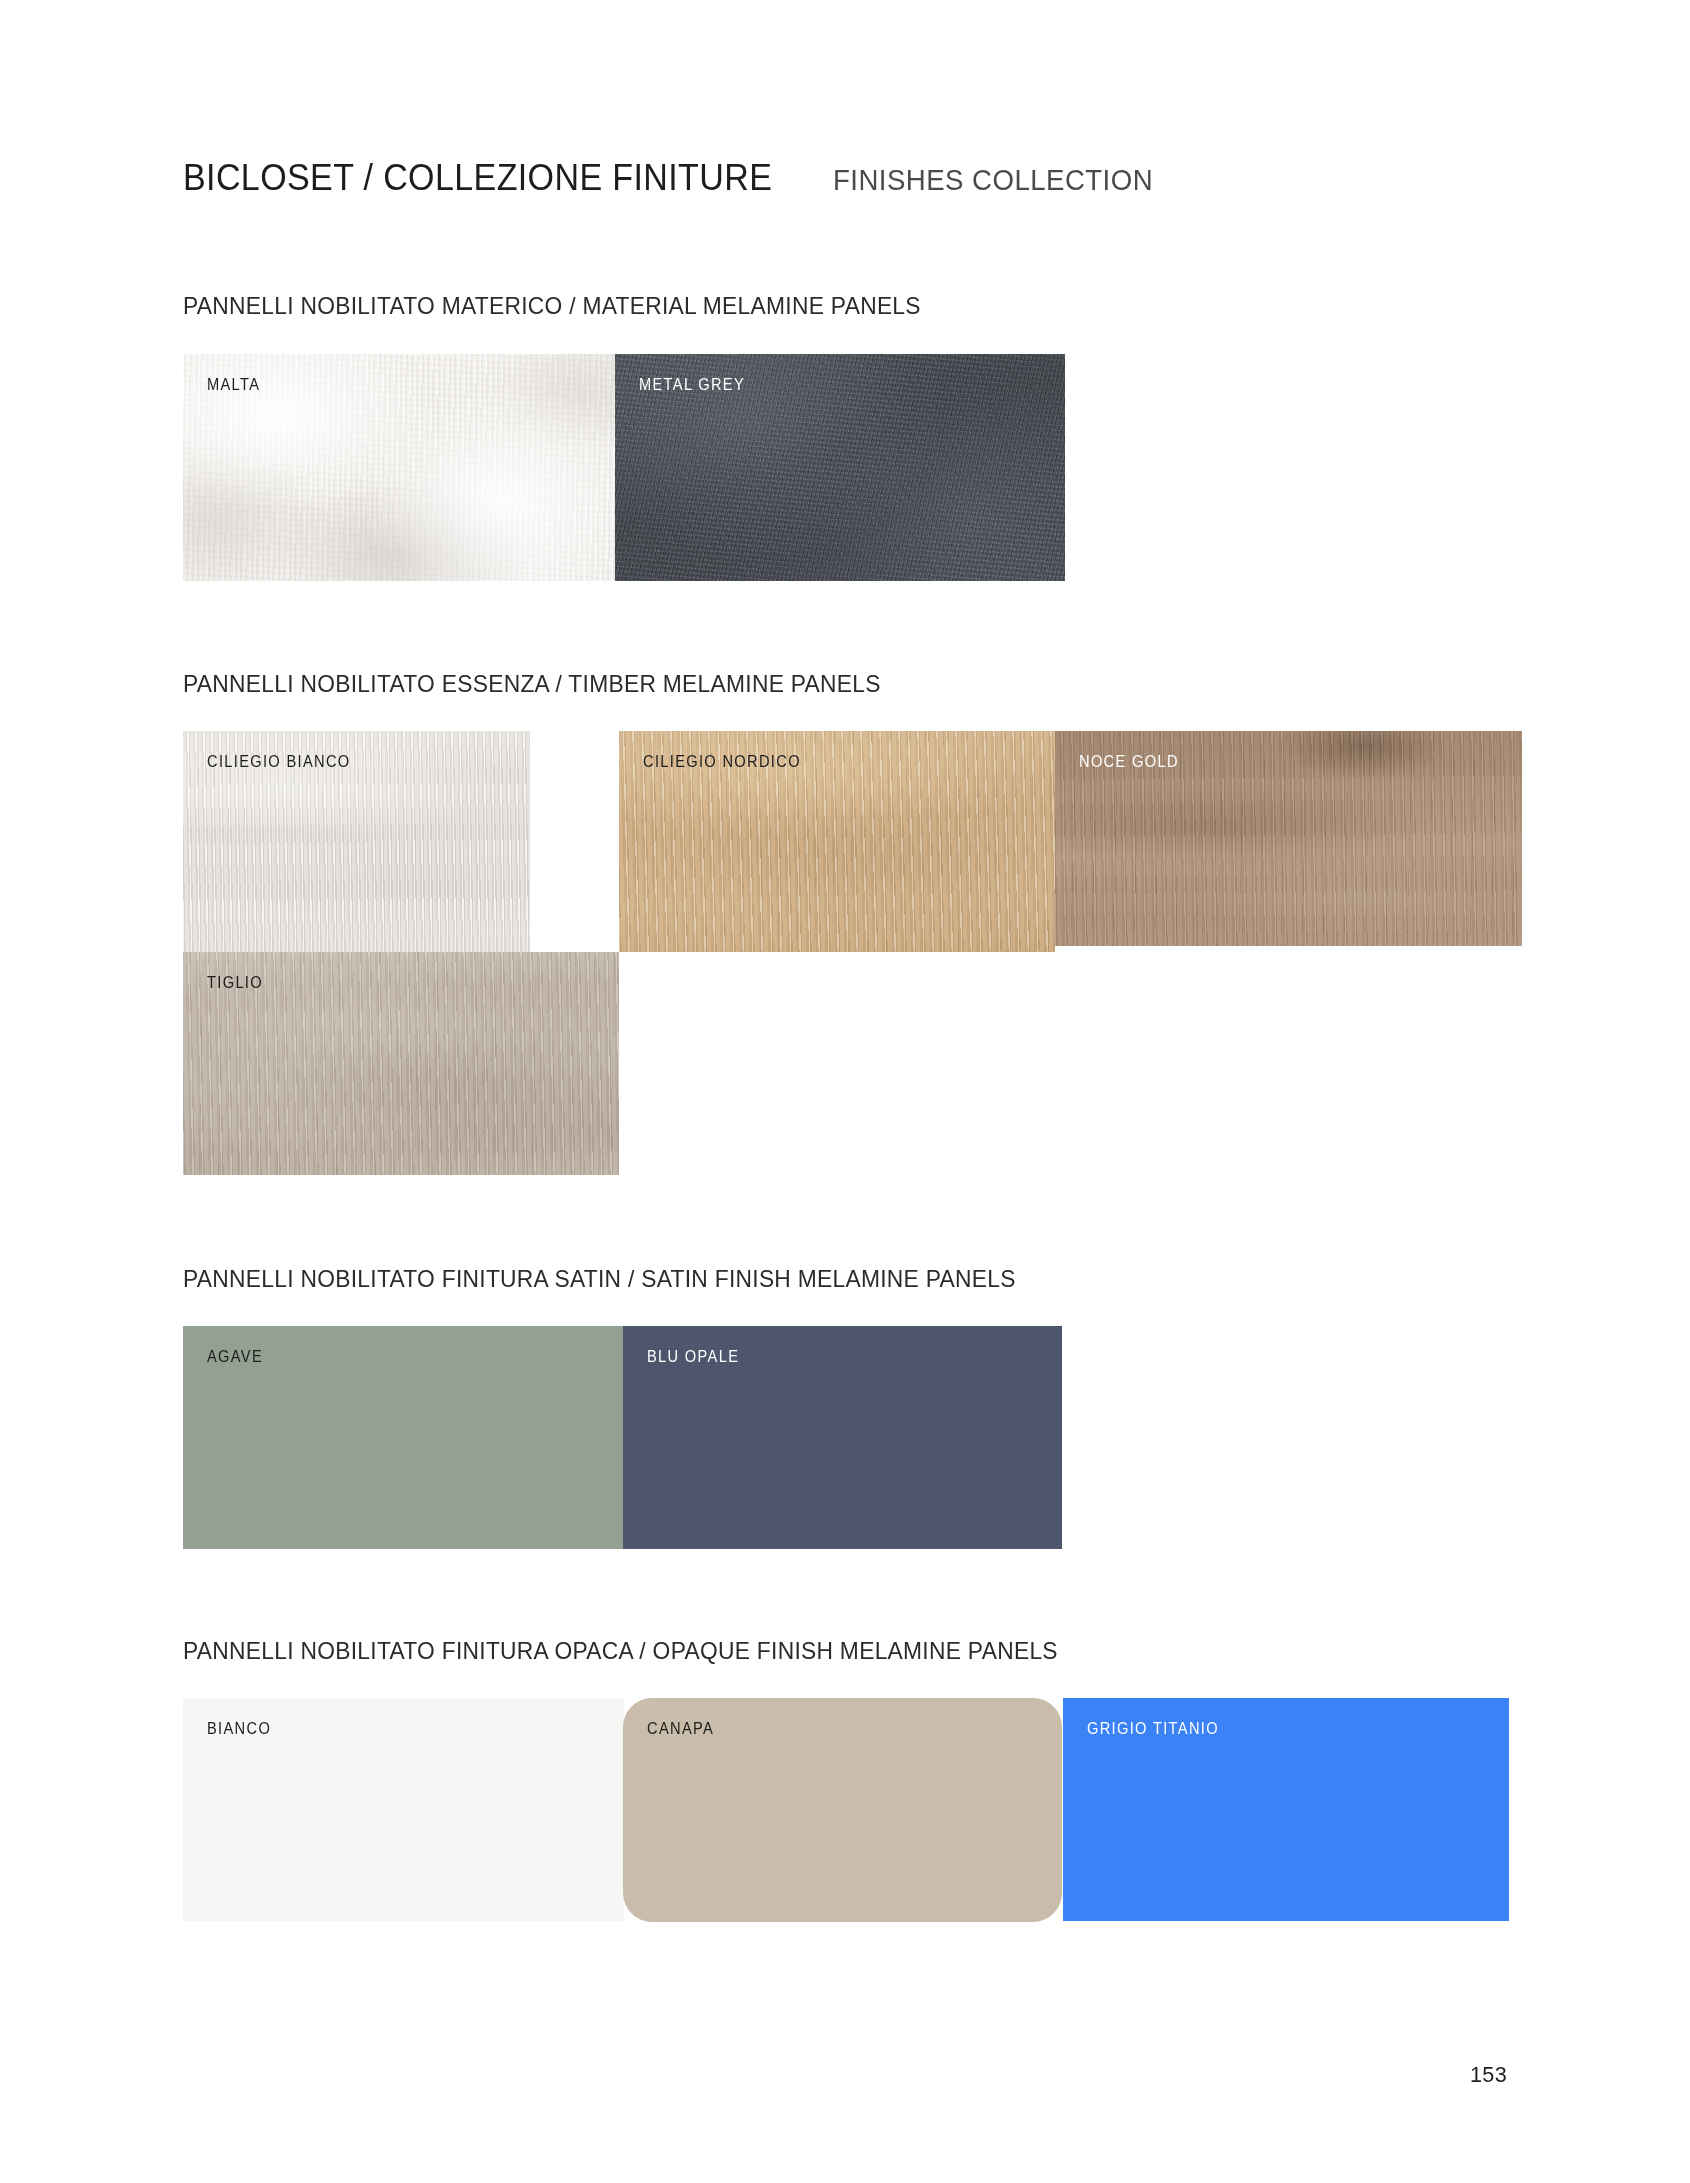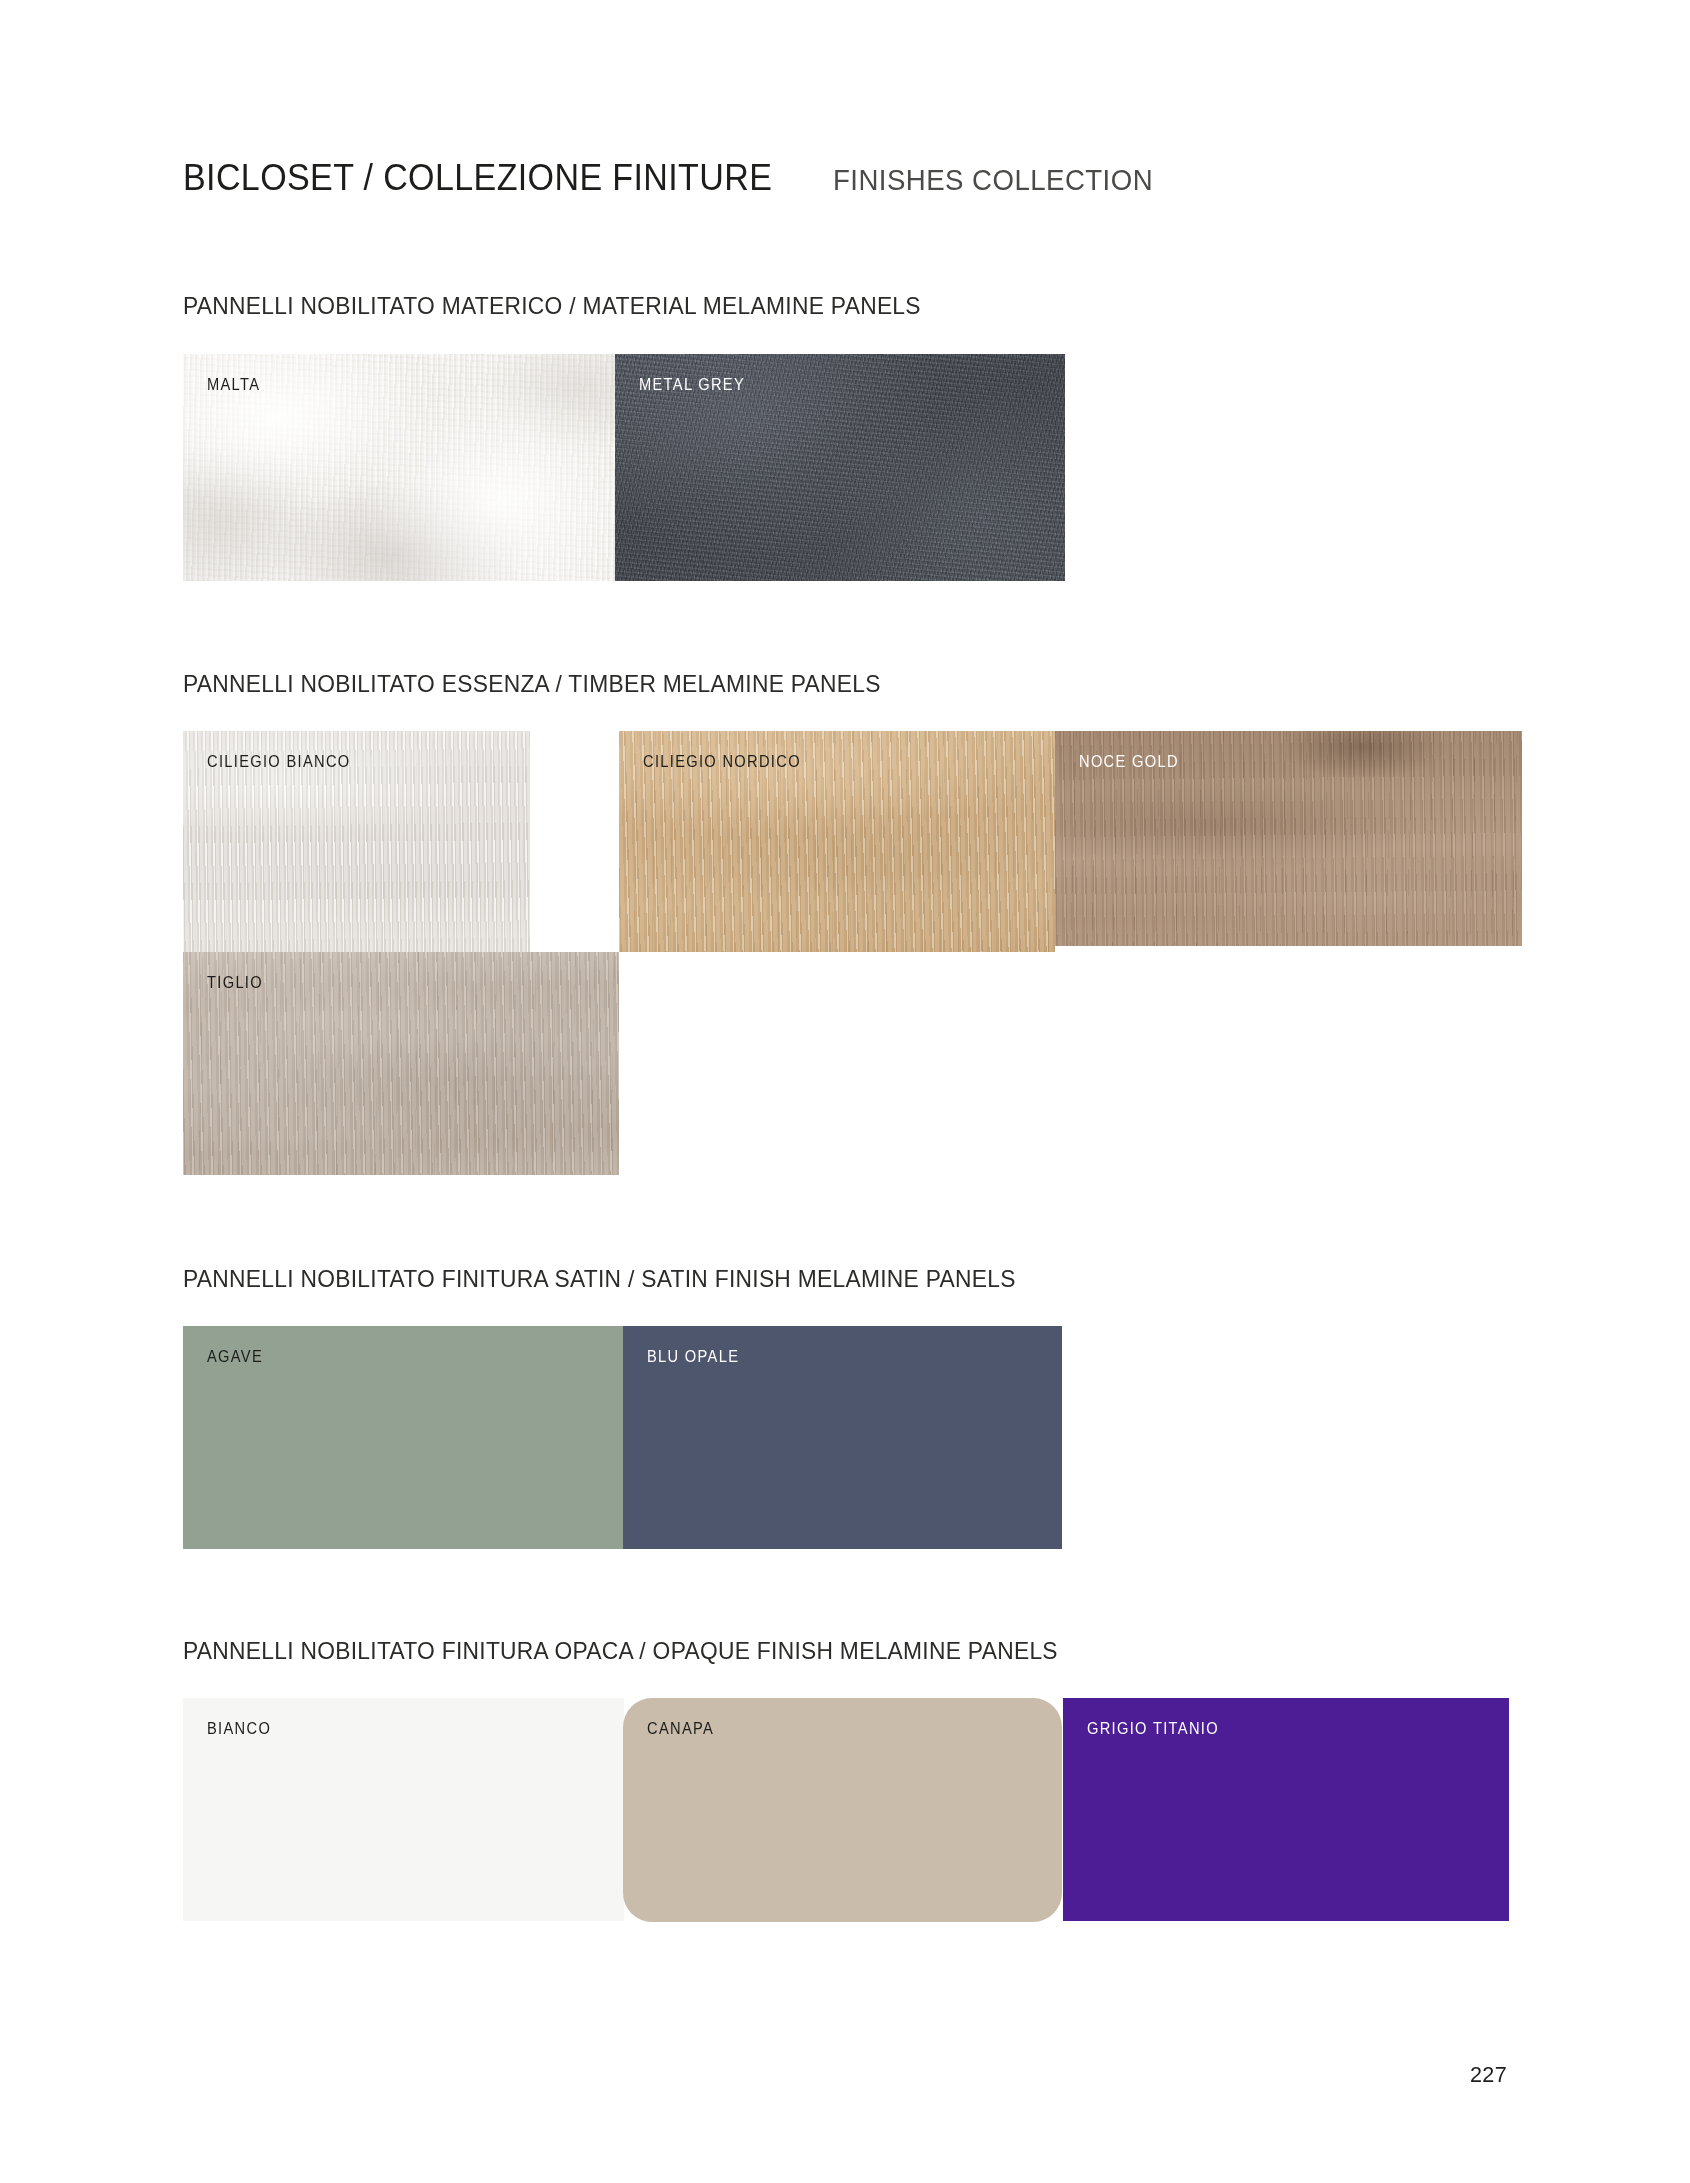--- a/index.html
+++ b/index.html
@@ -264,20 +264,20 @@
   <div class="section-header" style="top:1594px;">PANNELLI NOBILITATO FINITURA OPACA / OPAQUE FINISH MELAMINE PANELS</div>
 
   <div class="swatch" style="left:183px; top:1655px; width:441px; height:223px; background:#f6f6f5;">
     <div class="swatch-label lbl-dark">BIANCO</div>
   </div>
 
   <div class="swatch" style="left:623px; top:1655px; width:439px; height:224px; background:#c9bcaa;border-radius:29px;">
     <div class="swatch-label lbl-dark">CANAPA</div>
   </div>
 
-  <div class="swatch" style="left:1063px; top:1655px; width:446px; height:223px; background:#4c1d95;">
+  <div class="swatch" style="left:1063px; top:1655px; width:446px; height:223px; background:#3b82f6;">
     <div class="swatch-label lbl-light">GRIGIO TITANIO</div>
   </div>
 
-  <div class="page-number">227</div>
+  <div class="page-number">153</div>
 
 </div>
 
 
 </body></html>

